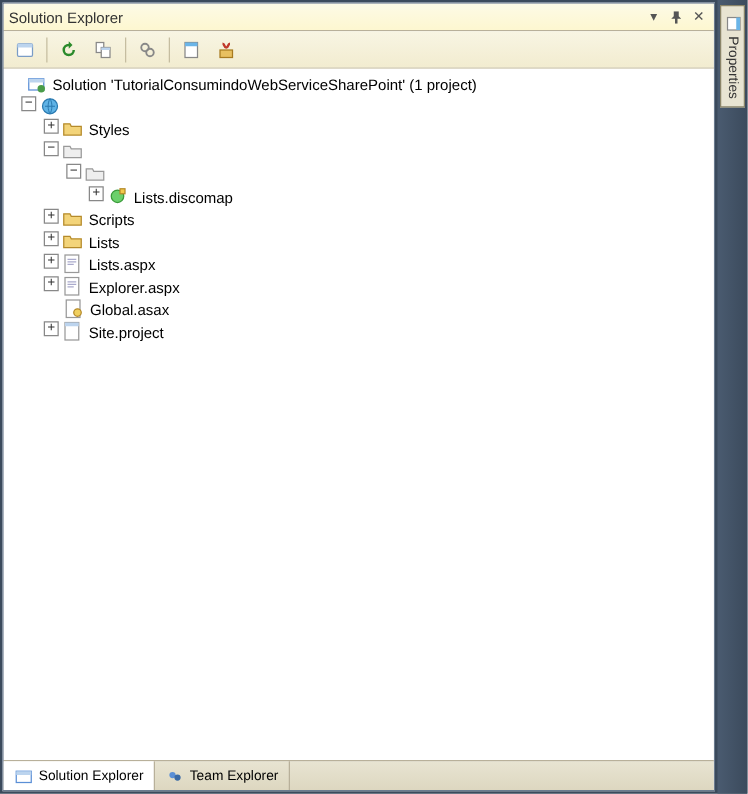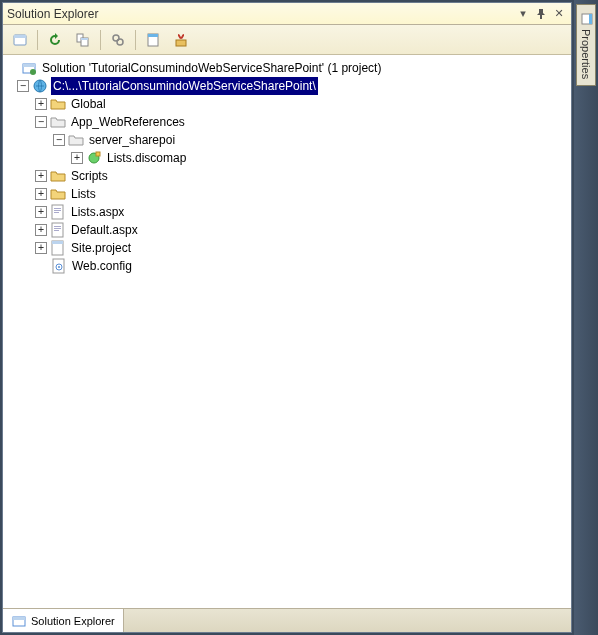--- a/index.html
+++ b/index.html
@@ -48,21 +48,21 @@
     border: 1px solid transparent; border-radius: 2px; cursor: pointer;
   }
   .tb-sep { width: 1px; height: 20px; background: #c5bda0; margin: 0 2px; }
   .tree-area {
     flex: 1;
     background: #fff;
     overflow: auto;
     padding: 4px 2px;
   }
   .tree-row {
-    display: flex; align-items: center; height: 18px; line-height: 18px;
+    display: flex; align-items: flex-start; height: 18px; line-height: 18px;
     cursor: pointer;
   }
   .indent { display: inline-block; }
   .expander {
     width: 12px; height: 12px; border: 1px solid #888; background: #fff;
     display: inline-flex; align-items: center; justify-content: center;
     font-size: 10px; line-height: 8px; color: #333; margin-right: 3px;
     font-family: monospace; flex-shrink: 0;
   }
   .expander-space { width: 16px; display: inline-block; flex-shrink: 0; }
@@ -179,52 +179,49 @@
 
       <div class="tree-row">
         <span class="indent" style="width:12px"></span>
         <span class="expander">−</span>
         <span class="node-icon">
           <svg width="16" height="16">
               <circle cx="8" cy="8" r="6" fill="#5fb3e6" stroke="#2a7ab0"></circle>
               <path d="M4 8h8M8 2c2 3 2 9 0 12M8 2c-2 3-2 9 0 12" stroke="#2a7ab0" fill="none" stroke-width="0.8"></path>
             </svg>
         </span>
-        <span class="node-label selected">C:\...\TutorialConsumindoWebServiceSharePoint\</span>
       </div>
 
       <div class="tree-row">
         <span class="indent" style="width:30px"></span>
         <span class="expander">+</span>
         <span class="node-icon">
             <svg width="16" height="16">
               <path d="M1 4h5l1 2h8v7H1z" fill="#f3d47a" stroke="#b58a2a"></path>
             </svg>
           </span>
-        <span class="node-label">Global</span>
+        <span class="node-label">Styles</span>
       </div>
       <div class="tree-row">
         <span class="indent" style="width:30px"></span>
         <span class="expander">−</span>
         <span class="node-icon">
             <svg width="16" height="16">
               <path d="M1 4h5l1 2h8v7H1z" fill="#eee" stroke="#999"></path>
             </svg>
           </span>
-        <span class="node-label">App_WebReferences</span>
       </div>
       <div class="tree-row">
         <span class="indent" style="width:48px"></span>
         <span class="expander">−</span>
         <span class="node-icon">
             <svg width="16" height="16">
               <path d="M1 4h5l1 2h8v7H1z" fill="#eee" stroke="#999"></path>
             </svg>
           </span>
-        <span class="node-label">server_sharepoi</span>
       </div>
       <div class="tree-row">
         <span class="indent" style="width:66px"></span>
         <span class="expander">+</span>
         <span class="node-icon">
             <svg width="16" height="16">
               <circle cx="8" cy="8" r="5" fill="#6bd06b" stroke="#3a9a3a"></circle>
               <circle cx="8" cy="8" r="5" fill="url(#g)"></circle>
               <rect x="10" y="2" width="4" height="4" fill="#f2c94c" stroke="#b58a2a"></rect>
             </svg>
@@ -268,58 +265,66 @@
         <span class="indent" style="width:30px"></span>
         <span class="expander">+</span>
         <span class="node-icon">
             <svg width="16" height="16">
               <rect x="2" y="1" width="11" height="14" fill="#fff" stroke="#999"></rect>
               <rect x="4" y="4" width="7" height="1" fill="#aac"></rect>
               <rect x="4" y="6" width="7" height="1" fill="#aac"></rect>
               <rect x="4" y="8" width="5" height="1" fill="#aac"></rect>
             </svg>
           </span>
-        <span class="node-label">Default.aspx</span>
+        <span class="node-label">Explorer.aspx</span>
+      </div>
+      <div class="tree-row">
+        <span class="indent" style="width:30px"></span>
+        <span class="expander-space"></span>
+        <span class="node-icon">
+            <svg width="16" height="16">
+              <rect x="2" y="1" width="11" height="14" fill="#fff" stroke="#999"></rect>
+              <circle cx="11" cy="11" r="3" fill="#f0d060" stroke="#b58a2a"></circle>
+            </svg>
+          </span>
+        <span class="node-label">Global.asax</span>
       </div>
       <div class="tree-row">
         <span class="indent" style="width:30px"></span>
         <span class="expander">+</span>
         <span class="node-icon">
             <svg width="16" height="16">
               <rect x="2" y="1" width="11" height="14" fill="#fff" stroke="#999"></rect>
               <rect x="2" y="1" width="11" height="3" fill="#bcd4ee"></rect>
             </svg>
           </span>
         <span class="node-label">Site.project</span>
-      </div>
-      <div class="tree-row">
-        <span class="indent" style="width:30px"></span>
-        <span class="expander-space"></span>
-        <span class="node-icon">
-            <svg width="16" height="16">
-              <rect x="2" y="1" width="11" height="14" fill="#fff" stroke="#999"></rect>
-              <circle cx="8" cy="9" r="3" fill="none" stroke="#5a8fd6"></circle>
-              <circle cx="8" cy="9" r="1" fill="#5a8fd6"></circle>
-            </svg>
-          </span>
-        <span class="node-label">Web.config</span>
       </div>
     </div>
   </div>
 
   <div class="bottom-tabs">
     <div class="tab active">
       <span class="tab-icon">
         <svg width="14" height="14">
             <rect x="1" y="3" width="12" height="9" fill="#fff" stroke="#5a8fd6"></rect>
             <rect x="1" y="3" width="12" height="3" fill="#bcd4ee"></rect>
           </svg>
       </span>
       <span>Solution Explorer</span>
     </div>
+    <div class="tab">
+      <span class="tab-icon">
+        <svg width="14" height="14">
+            <circle cx="5" cy="6" r="2.5" fill="#5a8fd6"></circle>
+            <circle cx="9" cy="8" r="2.5" fill="#3a6aa6"></circle>
+          </svg>
+      </span>
+      <span>Team Explorer</span>
+    </div>
   </div>
 
 </div>
 
 <div class="right-panel">
   <div class="prop-tab">
     <span class="prop-icon">
       <svg width="12" height="12">
           <rect x="1" y="1" width="10" height="10" fill="#fff" stroke="#888"></rect>
           <rect x="1" y="1" width="10" height="3" fill="#6bb5e8"></rect>

